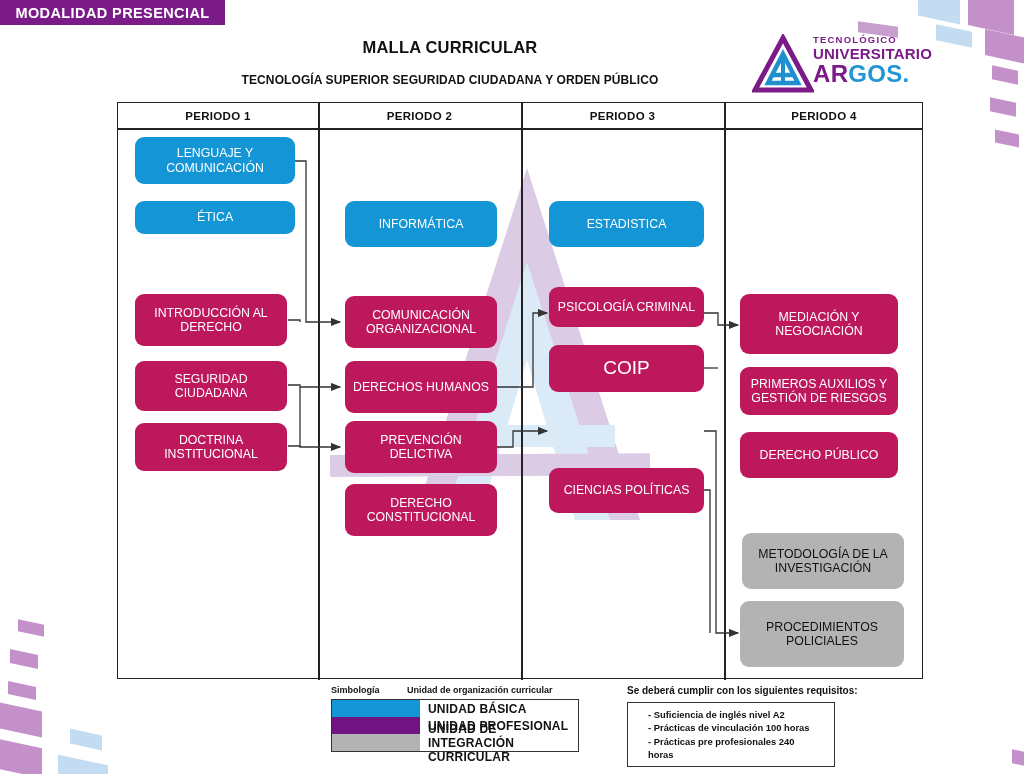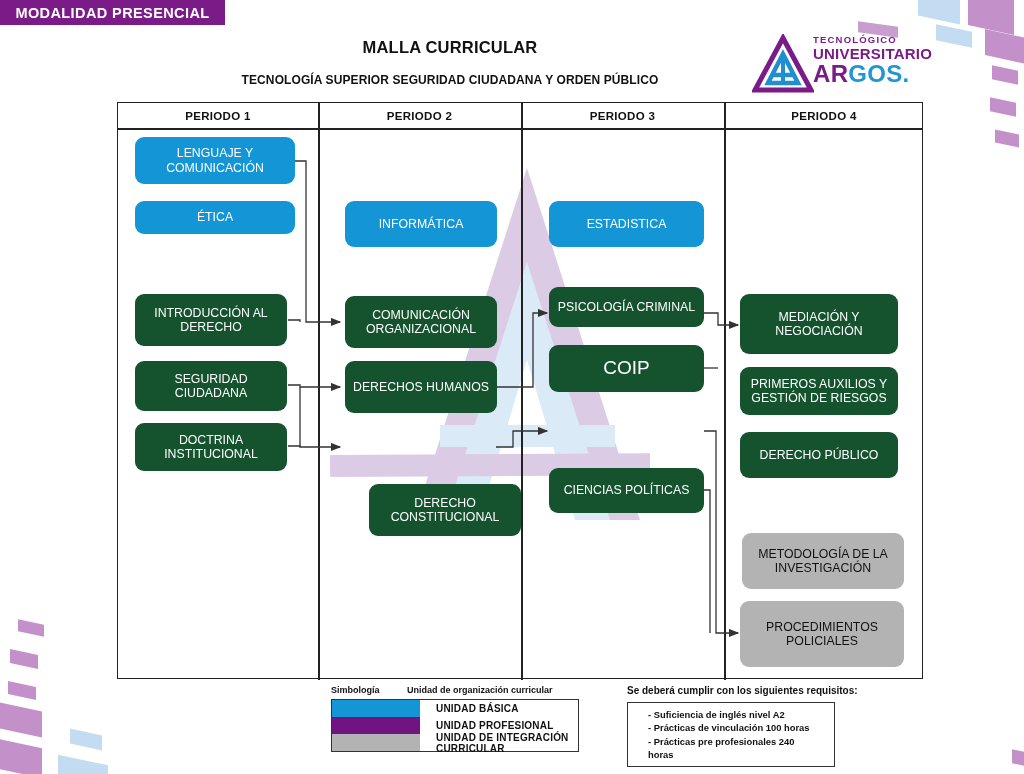--- a/index.html
+++ b/index.html
@@ -61,41 +61,41 @@
 
   
   .box {
     position: absolute; border-radius: 9px;
     display: flex; align-items: center; justify-content: center;
     text-align: center; line-height: 1.18;
     font-size: 12.3px; color: #fff; padding: 2px 6px;
     z-index: 4;
   }
   .box.basica { background: #1496d6; }
-  .box.profesional { background: #14532d; }
+  .box.profesional { background: #be185d; }
   .box.integracion { background: #b3b3b3; color: #111; }
   .box.big { font-size: 19px; }
 
   
   #connectors { position: absolute; left: 0; top: 0; width: 1024px; height: 774px;
                 z-index: 3; pointer-events: none; }
 
   
   #legend { position: absolute; left: 331px; top: 685px; width: 248px; }
   #legend .heads { display: flex; font-size: 9px; font-weight: bold; color: #111; margin-bottom: 4px; }
   #legend .heads .h1 { width: 76px; }
   #legend .ltable { border: 1.3px solid #333; display: flex; }
   #legend .swatches { width: 88px; }
   #legend .sw { height: 17px; }
   #legend .sw.basica { background: #1496d6; }
   #legend .sw.profesional { background: #701481; }
   #legend .sw.integracion { background: #b3b3b3; }
   #legend .labels { flex: 1; }
-  #legend .lb { height: 17px; display: flex; align-items: center; padding-left: 16px;
-                font-size: 10px; font-weight: bold; color: #111; letter-spacing: .2px; }
+  #legend .lb { height: 17px; display: flex; align-items: center; padding-left: 8px;
+                font-size: 12px; font-weight: bold; color: #111; letter-spacing: .2px; }
 
   
   #requisitos { position: absolute; left: 627px; top: 685px; width: 270px; }
   #requisitos .rtitle { font-size: 10px; font-weight: bold; color: #111; margin-bottom: 6px; }
   #requisitos .rbox { border: 1.3px solid #333; padding: 5px 12px 5px 20px; width: 208px; }
   #requisitos .ritem { font-size: 9.4px; font-weight: bold; color: #111; line-height: 1.42; }
 </style>
 </head>
 <body>
 
@@ -195,21 +195,22 @@
 
   <div class="box basica" style="left:135px; top:137px; width:160px; height:47px;">LENGUAJE Y COMUNICACIÓN</div>
   <div class="box basica" style="left:135px; top:201px; width:160px; height:33px;">ÉTICA</div>
   <div class="box profesional" style="left:135px; top:294px; width:152px; height:52px;">INTRODUCCIÓN AL DERECHO</div>
   <div class="box profesional" style="left:135px; top:361px; width:152px; height:50px;">SEGURIDAD CIUDADANA</div>
   <div class="box profesional" style="left:135px; top:423px; width:152px; height:48px;">DOCTRINA INSTITUCIONAL</div>
 
   <div class="box basica" style="left:345px; top:201px; width:152px; height:46px;">INFORMÁTICA</div>
   <div class="box profesional" style="left:345px; top:296px; width:152px; height:52px;">COMUNICACIÓN ORGANIZACIONAL</div>
   <div class="box profesional" style="left:345px; top:361px; width:152px; height:52px;">DERECHOS HUMANOS</div>
-  <div class="box profesional" style="left:345px; top:484px; width:152px; height:52px;margin-left:24px;">DERECHO CONSTITUCIONAL</div>
+  <div class="box profesional" style="left:345px; top:421px; width:152px; height:52px;">PREVENCIÓN DELICTIVA</div>
+  <div class="box profesional" style="left:345px; top:484px; width:152px; height:52px;">DERECHO CONSTITUCIONAL</div>
 
   <div class="box basica" style="left:549px; top:201px; width:155px; height:46px;">ESTADISTICA</div>
   <div class="box profesional" style="left:549px; top:287px; width:155px; height:40px;">PSICOLOGÍA CRIMINAL</div>
   <div class="box profesional big" style="left:549px; top:345px; width:155px; height:47px;">COIP</div>
   <div class="box profesional" style="left:549px; top:468px; width:155px; height:45px;text-align:right;">CIENCIAS POLÍTICAS</div>
 
   <div class="box profesional" style="left:740px; top:294px; width:158px; height:60px;">MEDIACIÓN Y NEGOCIACIÓN</div>
   <div class="box profesional" style="left:740px; top:367px; width:158px; height:48px;">PRIMEROS AUXILIOS Y GESTIÓN DE RIESGOS</div>
   <div class="box profesional" style="left:740px; top:432px; width:158px; height:46px;">DERECHO PÚBLICO</div>
   <div class="box integracion" style="left:742px; top:533px; width:162px; height:56px;">METODOLOGÍA DE LA INVESTIGACIÓN</div>

